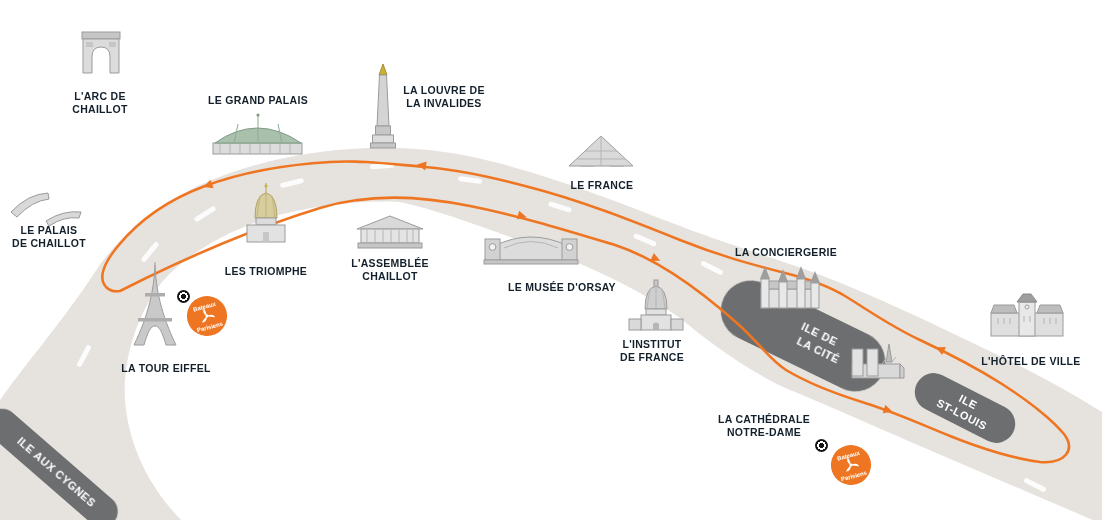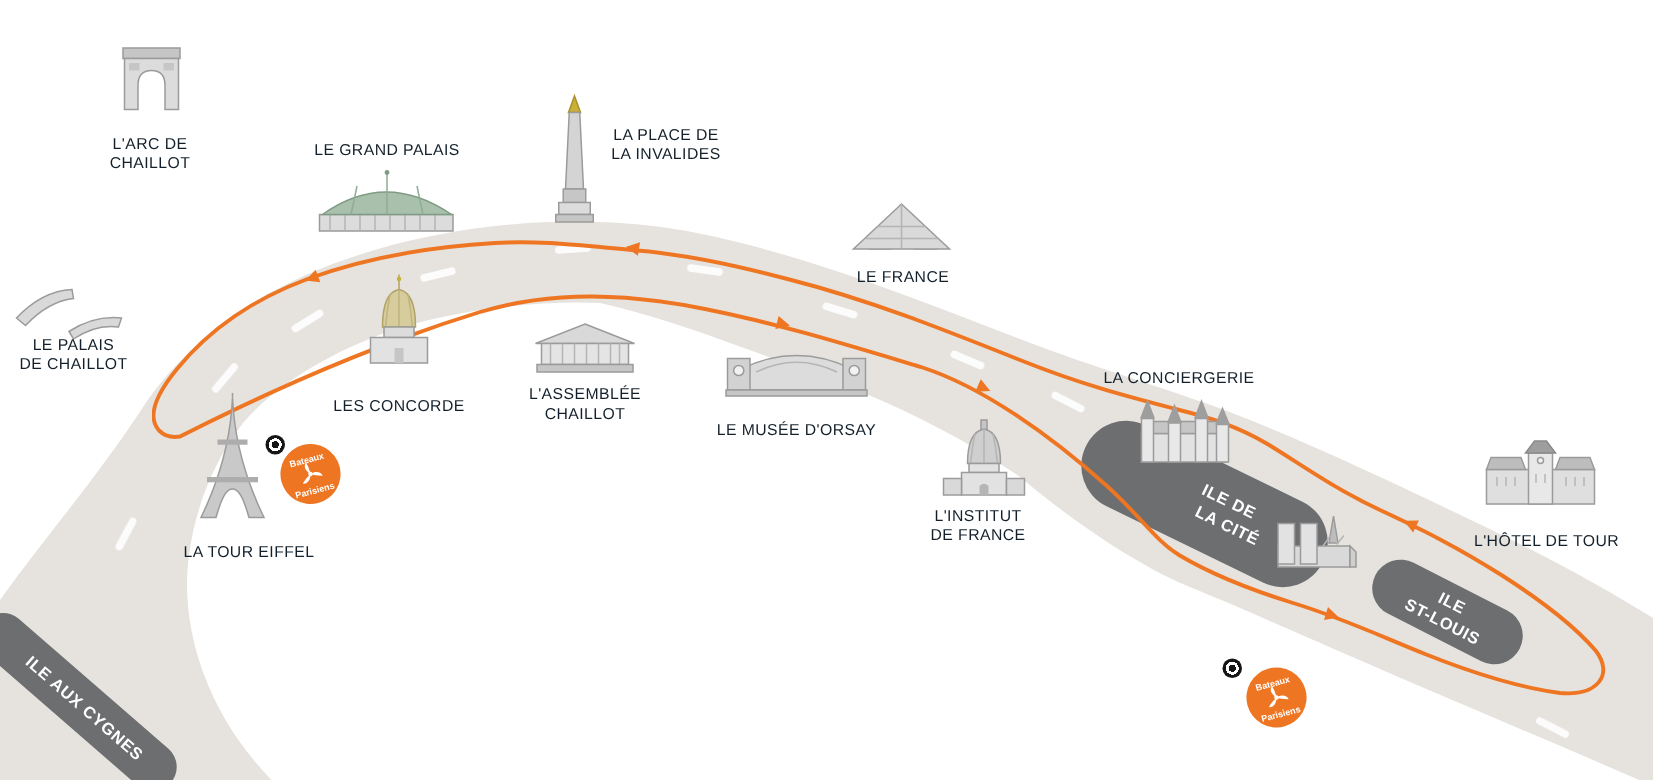--- a/index.html
+++ b/index.html
@@ -1,19 +1,19 @@
 <!DOCTYPE html>
 <html><head>
 <meta charset="utf-8">
 <style>
   html,body{margin:0;padding:0;background:#fff;}
   .stage{position:relative;width:1102px;height:520px;background:#fff;overflow:hidden;
          font-family:"Liberation Sans",sans-serif;}
   .base{position:absolute;left:0;top:0;}
-  .label{position:absolute;transform:translateX(-50%);text-align:center;font-weight:normal;
+  .label{position:absolute;transform:translateX(-50%);text-align:center;font-weight:bold;
          font-size:10.5px;line-height:1.22;color:#13202B;letter-spacing:.3px;white-space:nowrap;}
   .label span{display:block;}
   .icon{position:absolute;}
   .icon svg{width:100%;height:100%;display:block;}
   .logo{position:absolute;width:42px;height:42px;}
   .logo svg{width:100%;height:100%;display:block;}
   .stop-dot{position:absolute;width:13px;height:13px;border-radius:50%;
     background:radial-gradient(circle at 50% 50%, #161616 0 2.4px, #ffffff 2.4px 4.3px, #161616 4.3px 6.5px);}
   .isl{fill:#fff;font-weight:bold;font-size:11px;letter-spacing:.5px;text-anchor:middle;
        font-family:"Liberation Sans",sans-serif;}
@@ -266,57 +266,61 @@
   <div class="label" style="left:100px;top:90px">
     <span>L'ARC DE</span>
     <span>CHAILLOT</span>
   </div>
 
   <div class="label" style="left:258px;top:94px">
     <span>LE GRAND PALAIS</span>
   </div>
 
   <div class="label" style="left:444px;top:84px">
-    <span>LA PLACE DE</span>
+    <span>LA LOUVRE DE</span>
     <span>LA INVALIDES</span>
   </div>
 
   <div class="label" style="left:602px;top:179px">
     <span>LE FRANCE</span>
   </div>
 
   <div class="label" style="left:49px;top:224px">
     <span>LE PALAIS</span>
     <span>DE CHAILLOT</span>
   </div>
 
   <div class="label" style="left:266px;top:265px">
-    <span>LES CONCORDE</span>
+    <span>LES TRIOMPHE</span>
   </div>
 
   <div class="label" style="left:390px;top:257px">
     <span>L'ASSEMBLÉE</span>
     <span>CHAILLOT</span>
   </div>
 
-  <div class="label" style="left:531px;top:281px">
+  <div class="label" style="left:562px;top:281px">
     <span>LE MUSÉE D'ORSAY</span>
   </div>
 
   <div class="label" style="left:786px;top:246px">
     <span>LA CONCIERGERIE</span>
   </div>
 
   <div class="label" style="left:166px;top:362px">
     <span>LA TOUR EIFFEL</span>
   </div>
 
   <div class="label" style="left:652px;top:338px">
     <span>L'INSTITUT</span>
     <span>DE FRANCE</span>
   </div>
 
   <div class="label" style="left:1031px;top:355px">
-    <span>L'HÔTEL DE TOUR</span>
-  </div>
-
+    <span>L'HÔTEL DE VILLE</span>
+  </div>
+
+  <div class="label" style="left:764px;top:413px">
+    <span>LA CATHÉDRALE</span>
+    <span>NOTRE-DAME</span>
+  </div>
 
 </div>
 
 </body></html>

